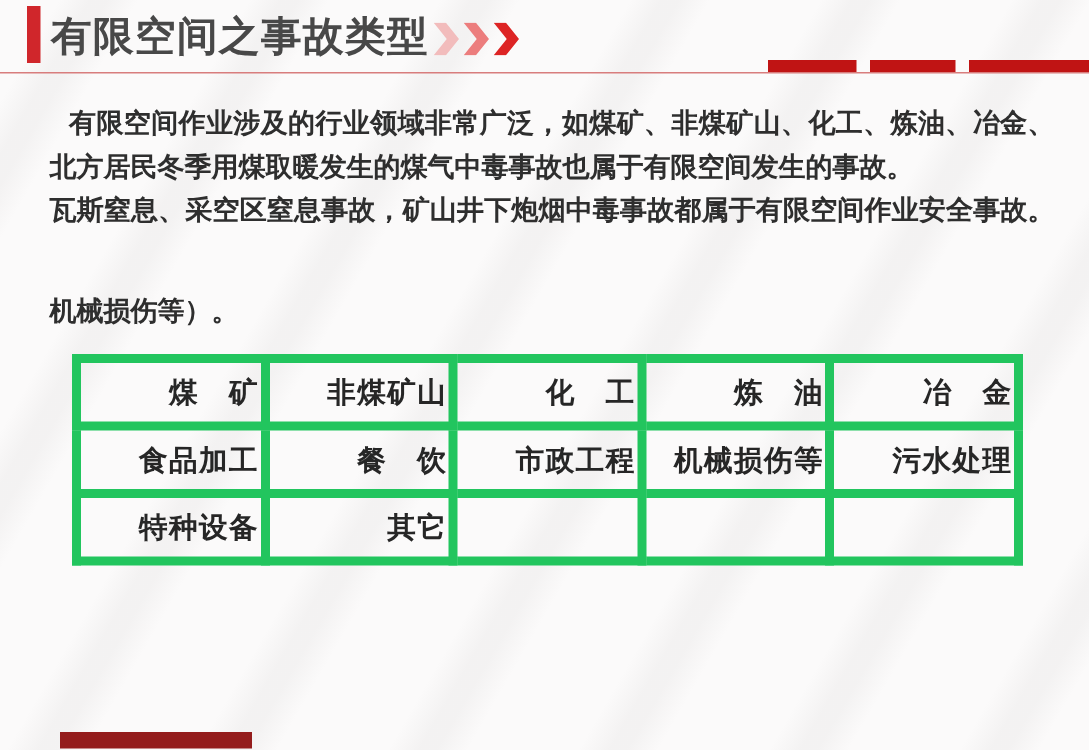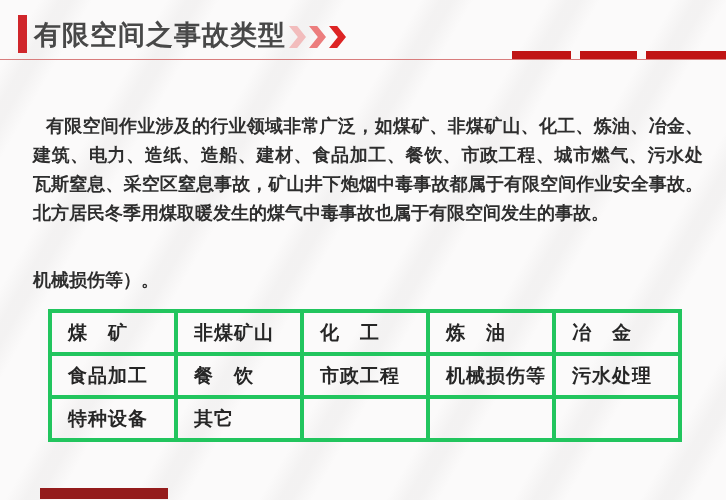--- a/index.html
+++ b/index.html
@@ -6,48 +6,48 @@
   body {
     width:726px; height:500px; position:relative; overflow:hidden;
     font-family:"Liberation Sans","DejaVu Sans",sans-serif;
     background-color:#fbfafa;
     background-image:repeating-linear-gradient(120deg,
       rgba(255,255,255,0) 0px, rgba(255,255,255,0) 34px,
       rgba(175,172,172,0.10) 52px, rgba(175,172,172,0.10) 62px,
       rgba(255,255,255,0) 80px, rgba(255,255,255,0) 110px);
   }
   
-  .header { position:absolute; top:15px; left:0; width:726px; height:46px; }
+  .header { position:absolute; top:4px; left:0; width:726px; height:46px; }
   .accent-bar { position:absolute; left:18px; top:0; width:9px; height:38px; background:#d0262b; }
   .title { position:absolute; left:34px; top:3px; font-size:27px; line-height:34px;
            font-weight:bold; color:#484848; letter-spacing:1px; white-space:nowrap; }
   .chevrons { position:absolute; left:289px; top:11px; display:flex; gap:3px; }
   .chev { width:17px; height:22px;
           clip-path:polygon(0 0, 48% 0, 100% 50%, 48% 100%, 0 100%, 52% 50%); }
   .chev.c1 { background:#f2bcbc; }
   .chev.c2 { background:#ec7d7d; }
   .chev.c3 { background:#dd2424; }
   .header-line { position:absolute; top:44px; left:0; width:726px; height:1px; background:#d87d7d; }
   .dashes { position:absolute; top:36px; right:0; display:flex; gap:9px; }
   .dash { height:8px; background:#c01414; }
   .dash.d1 { width:59px; } .dash.d2 { width:57px; } .dash.d3 { width:80px; }
 
   
   .content { position:absolute; left:33px; top:68px; width:670px; }
   .pline { font-size:18px; line-height:29px; color:#2e2e2e; font-weight:600;
            text-align:justify; text-align-last:justify; white-space:normal; }
   .pline.last { text-align-last:left; }
-  .pline.indent { text-indent:13px;margin-top:44px; }
+  .pline.indent { text-indent:13px; }
   .para2 { margin-top:38px; }
 
   
   .industry-table { margin:14px 0 0 15px; width:634px; border-collapse:collapse;
                     table-layout:fixed; border:2px solid #1c1c1c; }
-  .industry-table td { width:20%; height:37px; border:4px solid #22c55e;
-                       text-align:left; vertical-align:middle;
+  .industry-table td { width:20%; height:37px; border:6px solid #22c55e;
+                       text-align:right; vertical-align:middle;
                        font-size:19px; color:#262626; font-weight:600; letter-spacing:1px;padding-left:16px; }
 
   
   .footer-bar { position:absolute; left:40px; top:488px; width:128px; height:11px; background:#941c1c; }
 </style>
 </head>
 <body>
 
 <div class="header">
   <div class="accent-bar"></div>
@@ -61,23 +61,22 @@
   <div class="dashes">
     <div class="dash d1"></div>
     <div class="dash d2"></div>
     <div class="dash d3"></div>
   </div>
 </div>
 
 <div class="content">
   <div class="para1">
     <div class="pline indent">有限空间作业涉及的行业领域非常广泛，如煤矿、非煤矿山、化工、炼油、冶金、</div>
-    <div class="pline">建筑、电力、造纸、造船、建材、食品加工、餐饮、市政工程、城市燃气、污水处</div>
+    <div class="pline last">北方居民冬季用煤取暖发生的煤气中毒事故也属于有限空间发生的事故。</div>
     <div class="pline">瓦斯窒息、采空区窒息事故，矿山井下炮烟中毒事故都属于有限空间作业安全事故。</div>
-    <div class="pline last">北方居民冬季用煤取暖发生的煤气中毒事故也属于有限空间发生的事故。</div>
   </div>
 
   <div class="para2">
     <div class="pline last">机械损伤等）。</div>
   </div>
 
   <table class="industry-table">
     <tbody>
       <tr>
         <td>煤　矿</td>

